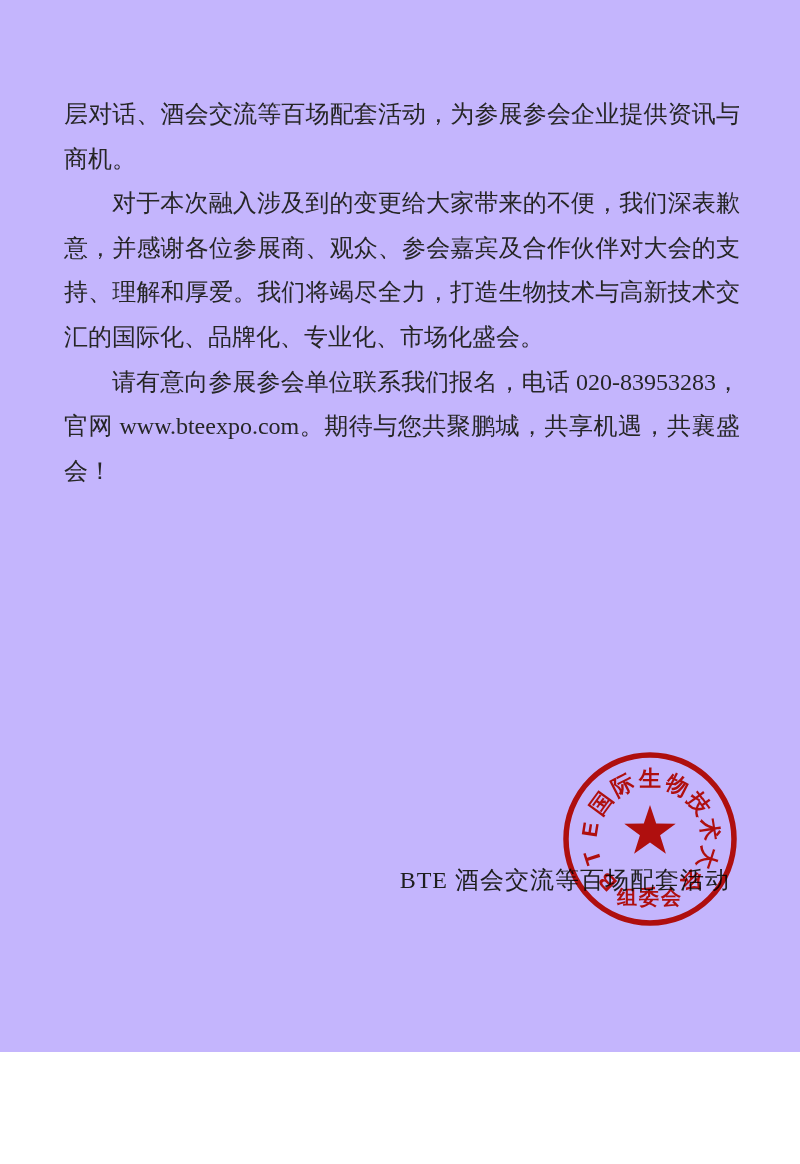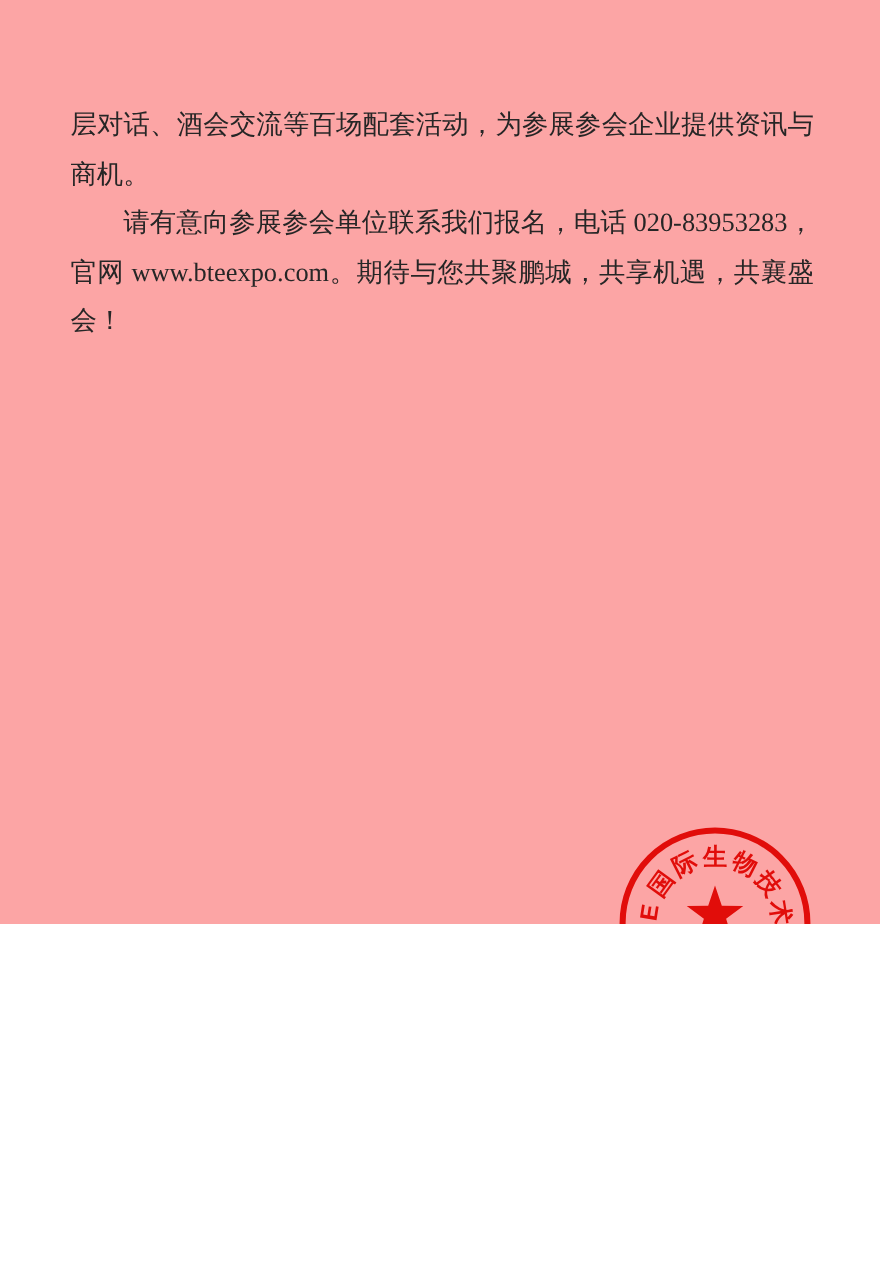--- a/index.html
+++ b/index.html
@@ -1,19 +1,19 @@
 <!DOCTYPE html>
 <html lang="zh" style="--seal-color: #e4140e;"><head>
 <meta charset="utf-8">
 <style>
   html,body{margin:0;padding:0;background:#ffffff;}
   .page{
     position:relative;
-    width:800px;height:840px;
-    background:#fca5a5;
+    width:800px;height:1052px;
+    background:#c4b5fd;
     overflow:hidden;
     font-family:"Liberation Serif","DejaVu Serif",serif;
   }
   .letter-body{
     position:absolute;
     left:64px;top:92px;width:676px;
     color:#262626;
     font-size:24px;
     line-height:44.6px;
     text-align:justify;
@@ -72,20 +72,21 @@
     white-space:nowrap;
   }
 </style>
 </head>
 <body>
 
 <div class="page">
 
   <main class="letter-body">
     <p class="para">层对话、酒会交流等百场配套活动，为参展参会企业提供资讯与商机。</p>
+    <p class="para indented">对于本次融入涉及到的变更给大家带来的不便，我们深表歉意，并感谢各位参展商、观众、参会嘉宾及合作伙伴对大会的支持、理解和厚爱。我们将竭尽全力，打造生物技术与高新技术交汇的国际化、品牌化、专业化、市场化盛会。</p>
     <p class="para indented">请有意向参展参会单位联系我们报名，电话 020-83953283，官网 www.bteexpo.com。期待与您共聚鹏城，共享机遇，共襄盛会！</p>
   </main>
 
   <div class="signature">BTE 酒会交流等百场配套活动</div>
 
 
   <svg class="seal" viewBox="0 0 190 190" aria-hidden="true">
     <circle class="seal-ring" cx="95" cy="95" r="84"></circle>
     <polygon class="seal-star" points="95,61 101.2,79.4 120.7,79.7 105.1,91.3 110.9,109.8 95,98.6 79.1,109.8 84.9,91.3 69.3,79.7 88.8,79.4"></polygon>
     <g id="seal-arc">

